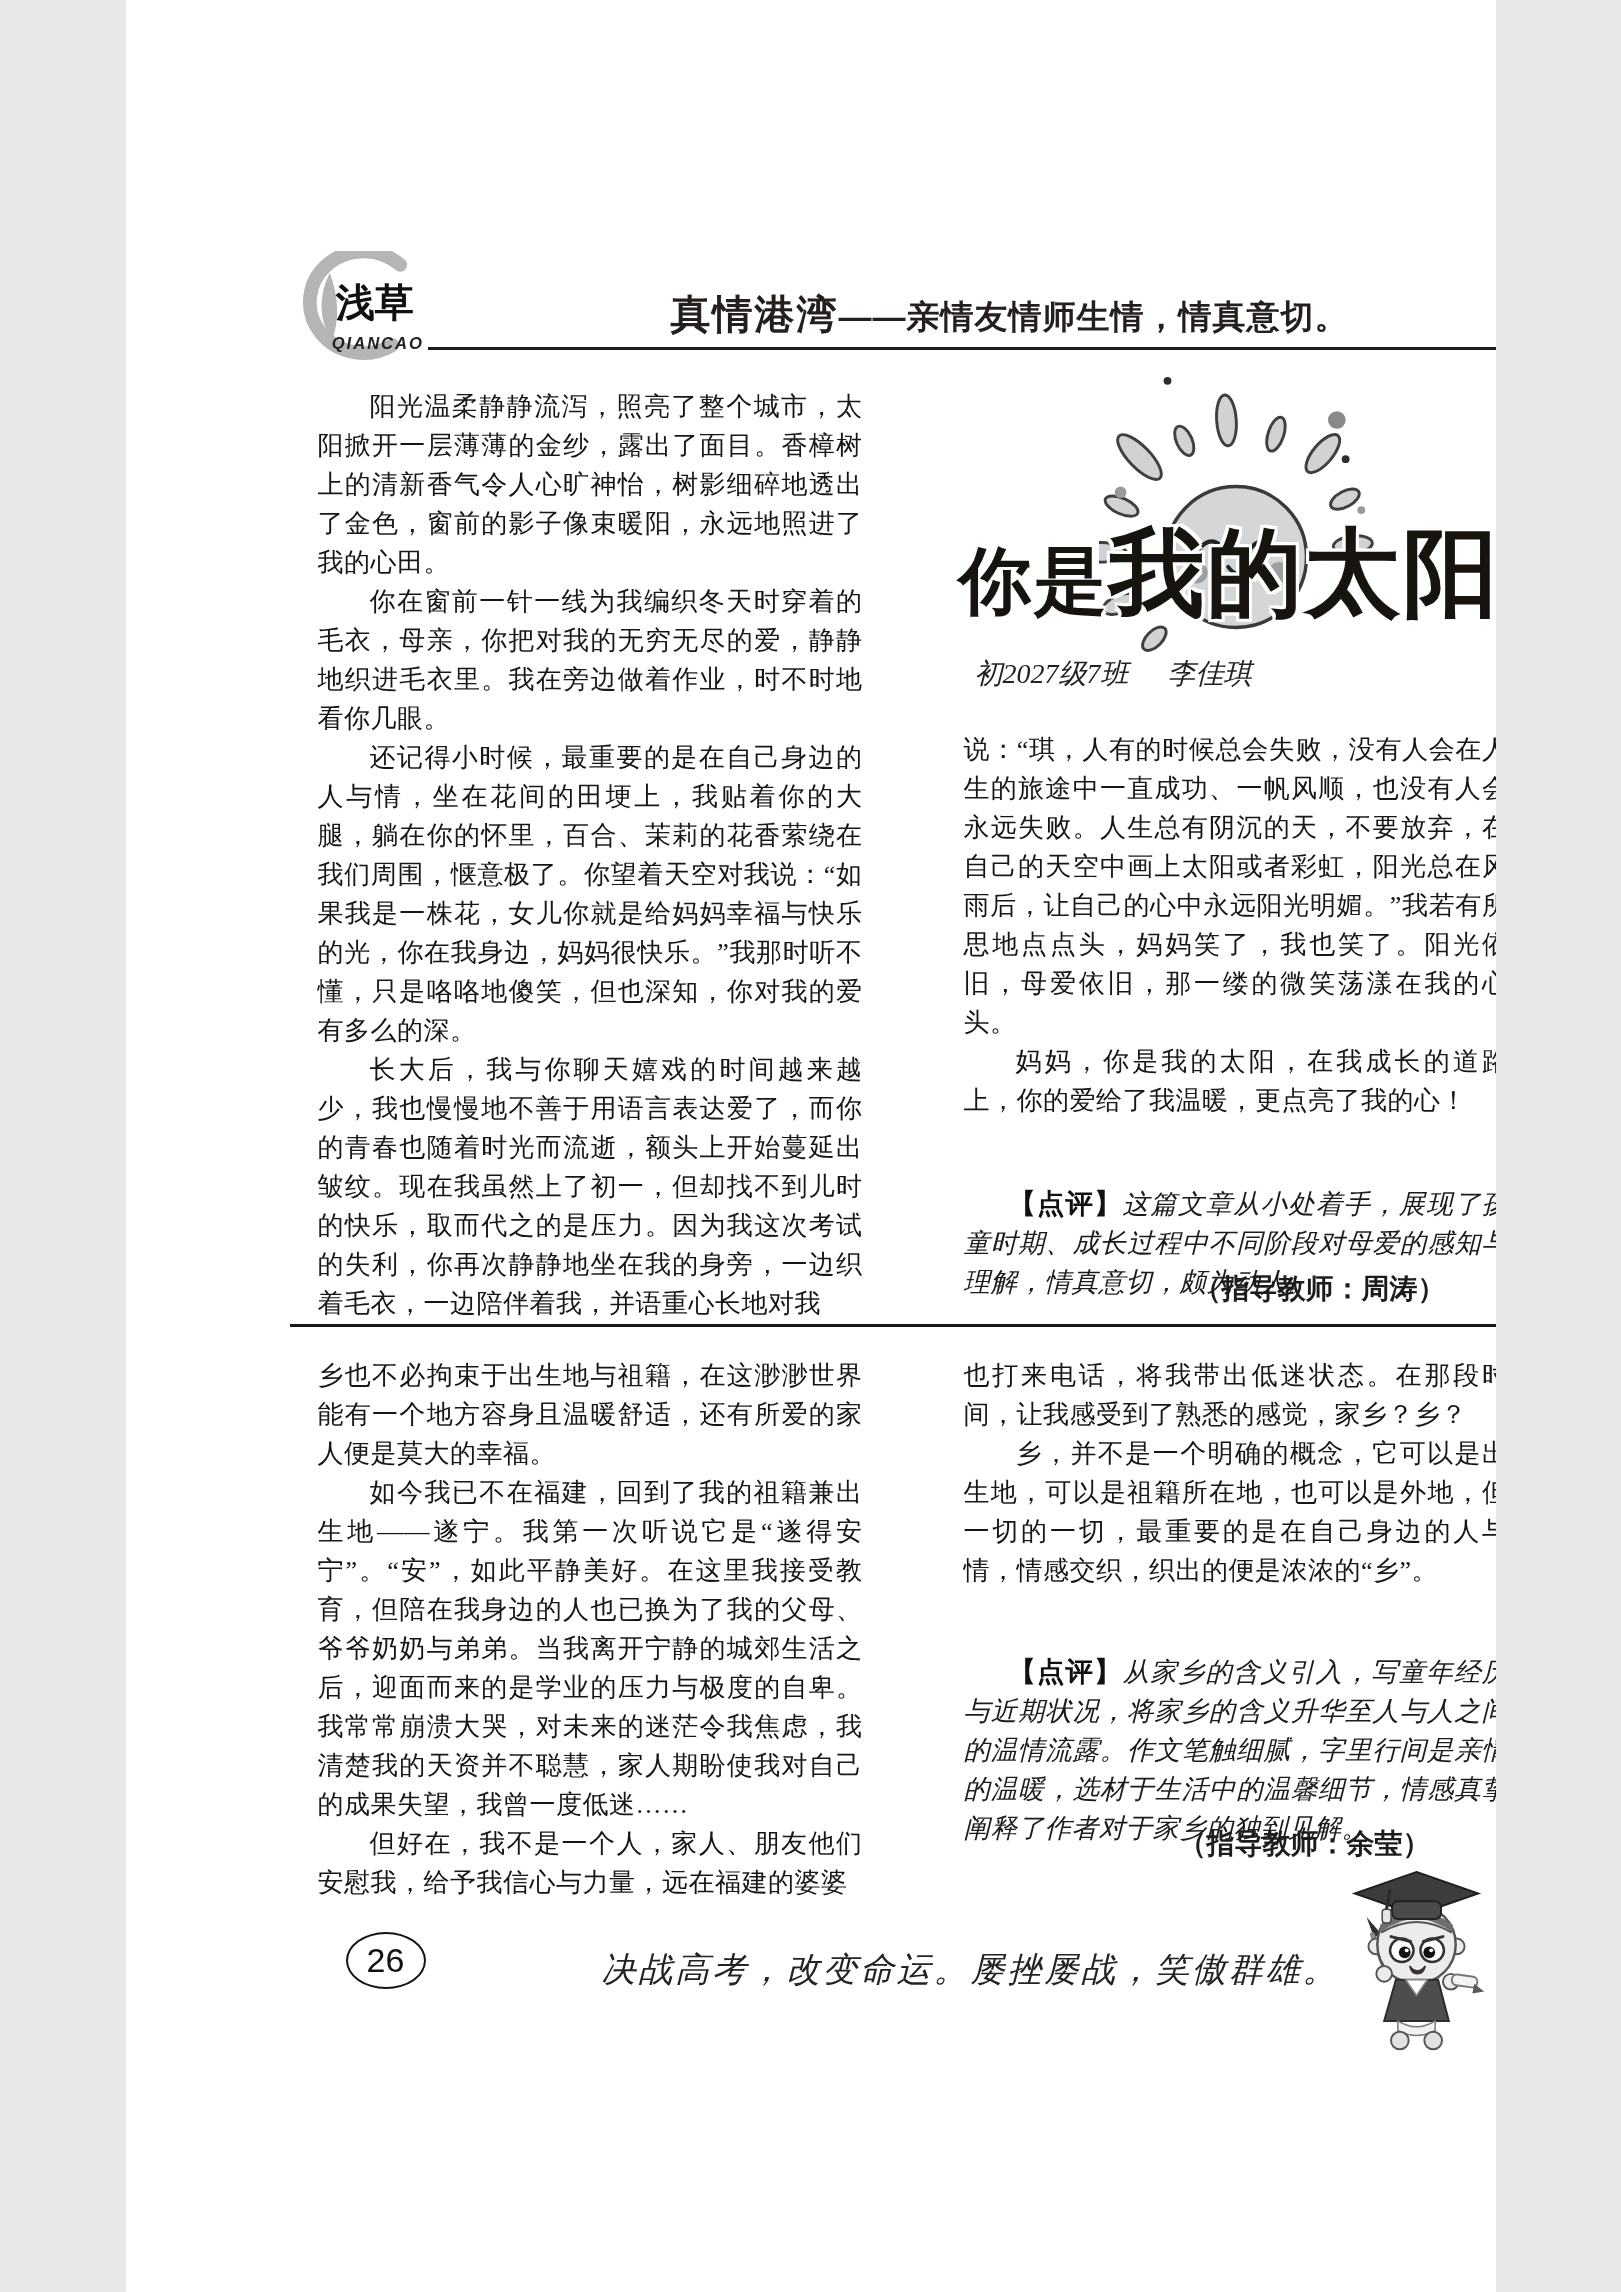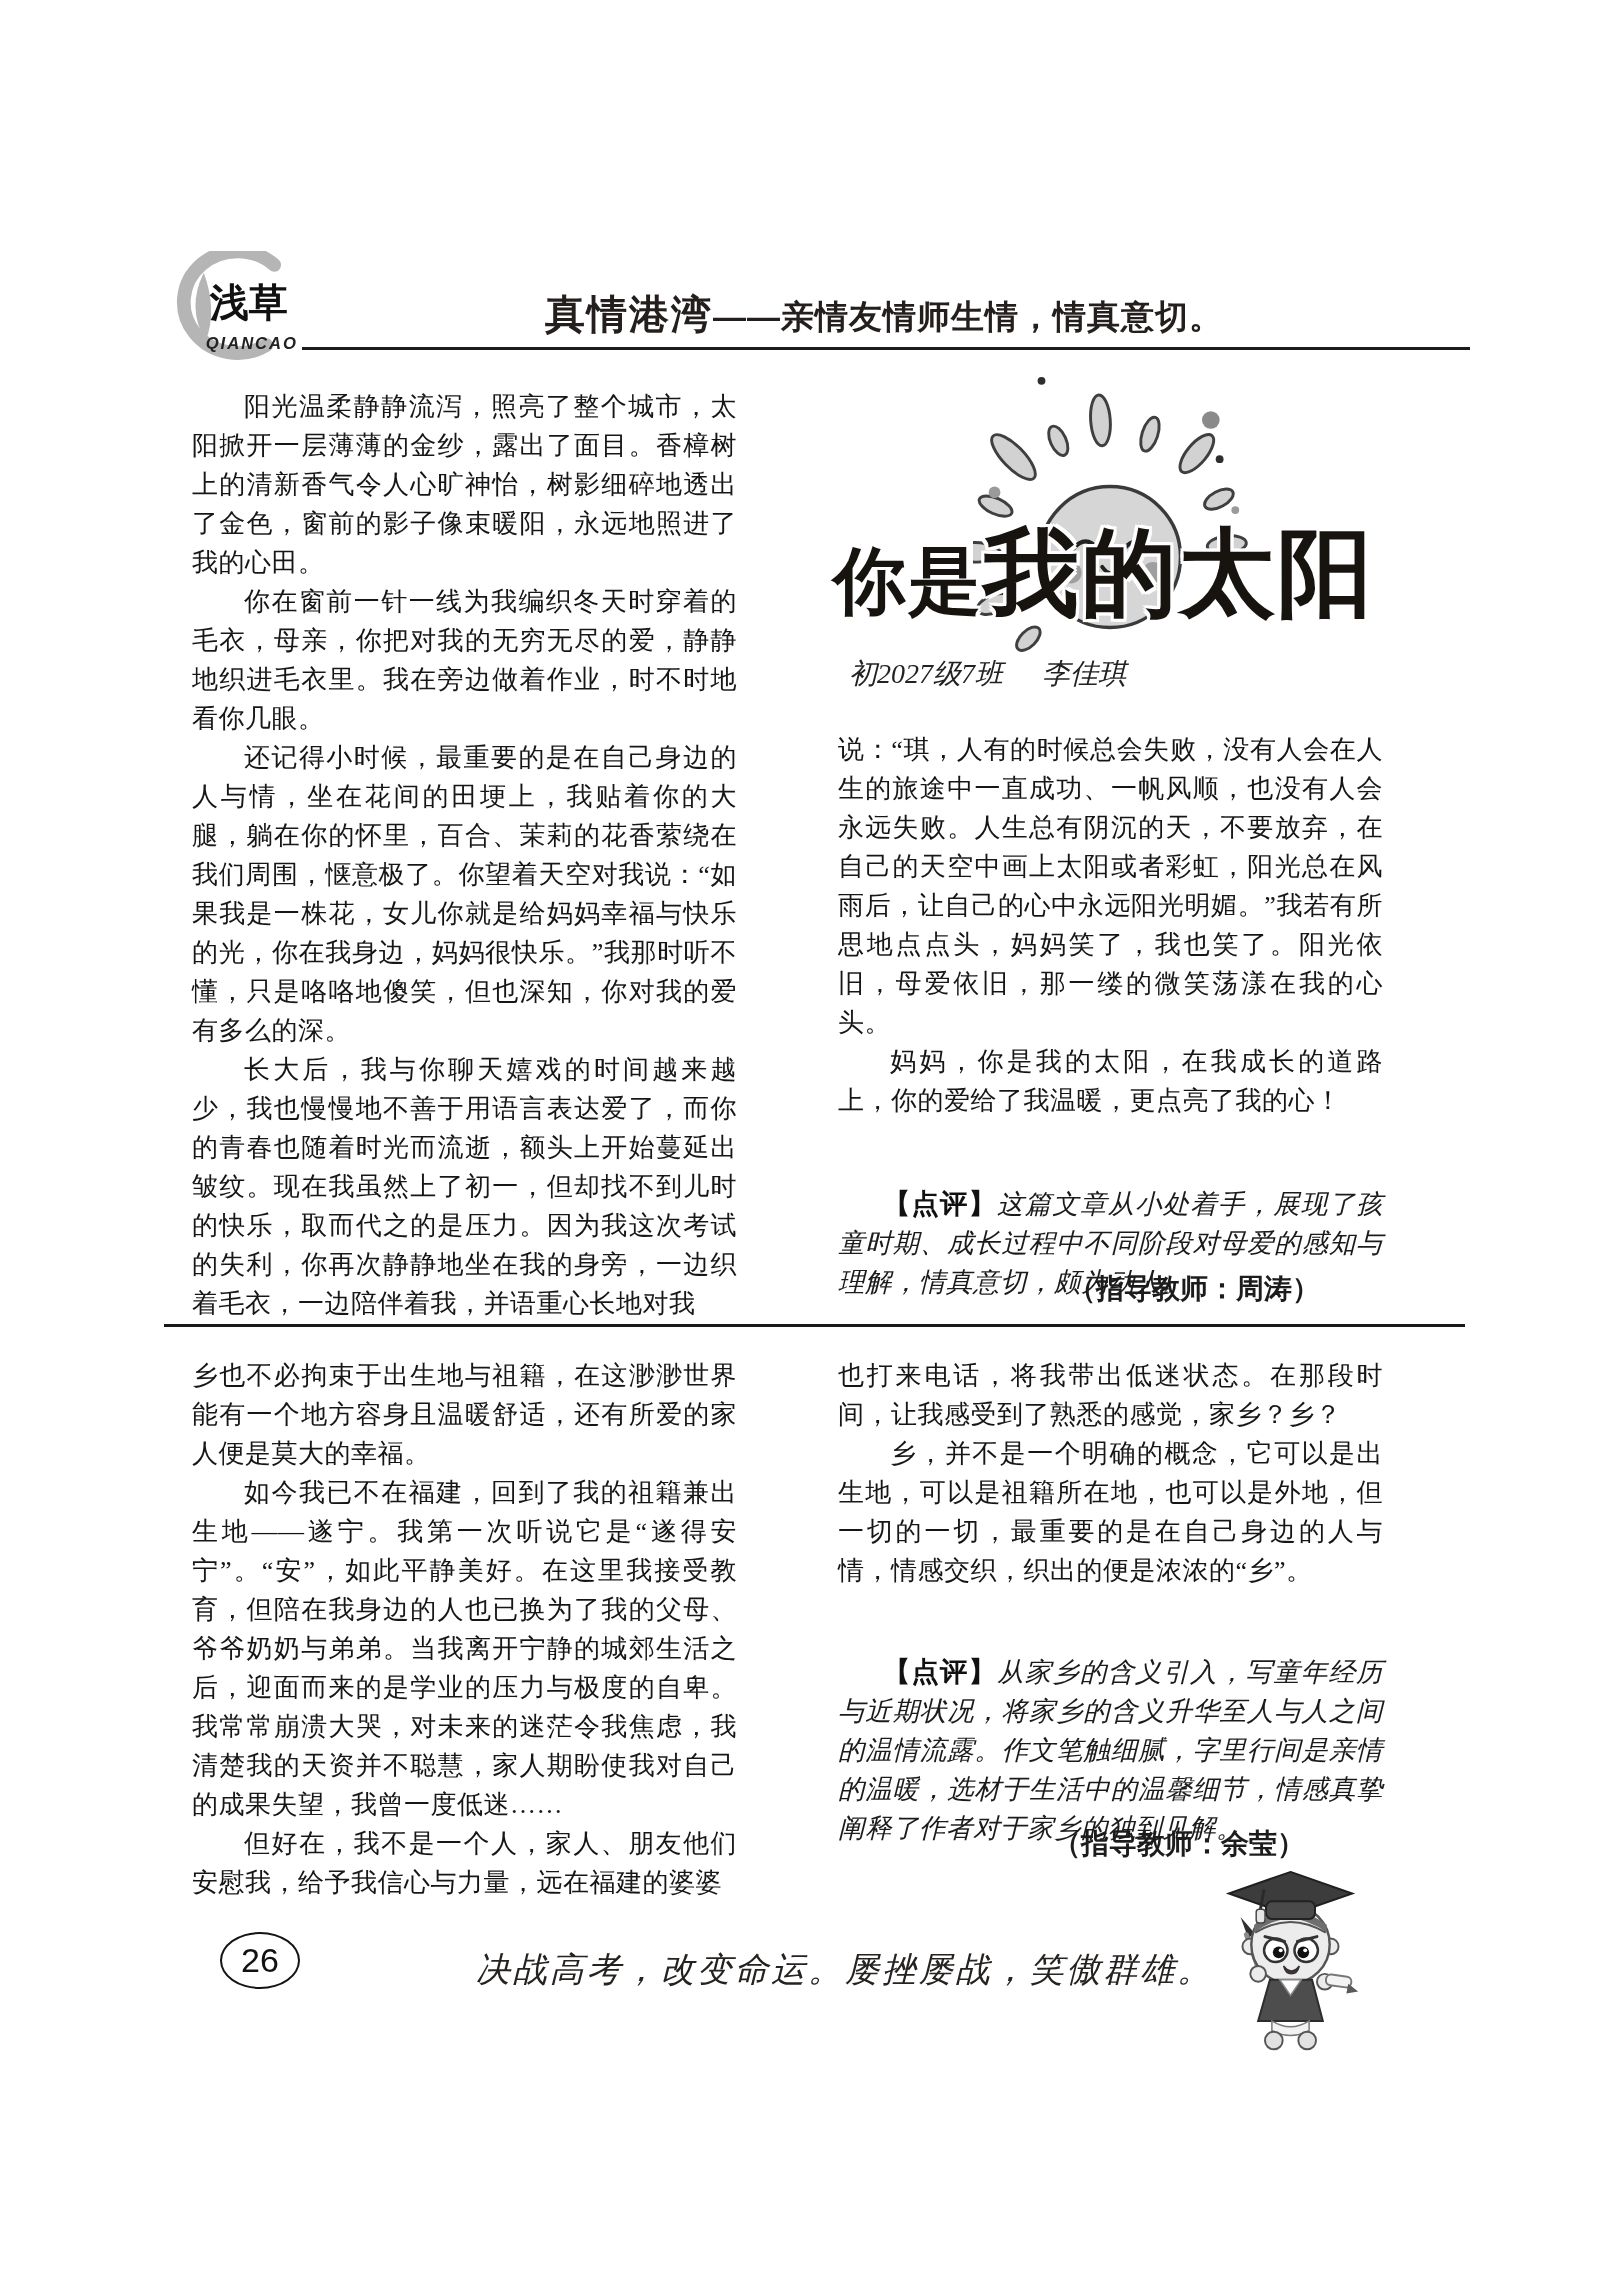--- a/index.html
+++ b/index.html
@@ -1,18 +1,18 @@
 <!DOCTYPE html>
 <html><head>
 <meta charset="utf-8">
 <style>
   html,body{margin:0;padding:0;background:#e8e8e8;}
   .page{
     position:relative;
-    width:1621px;height:2293px;
+    width:1370px;height:2293px;
     margin:0 auto;
     background:#ffffff;
     overflow:hidden;
     font-family:"Liberation Serif","DejaVu Serif",serif;
     color:#161616;
   }
   
   .logo{position:absolute;left:149px;top:251px;width:180px;height:116px;}
   .masthead-title{
     position:absolute;left:545px;top:287px;width:686px;

